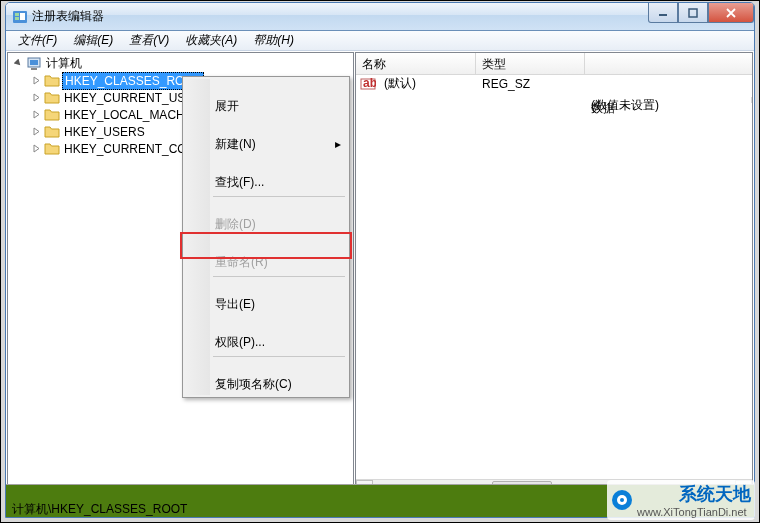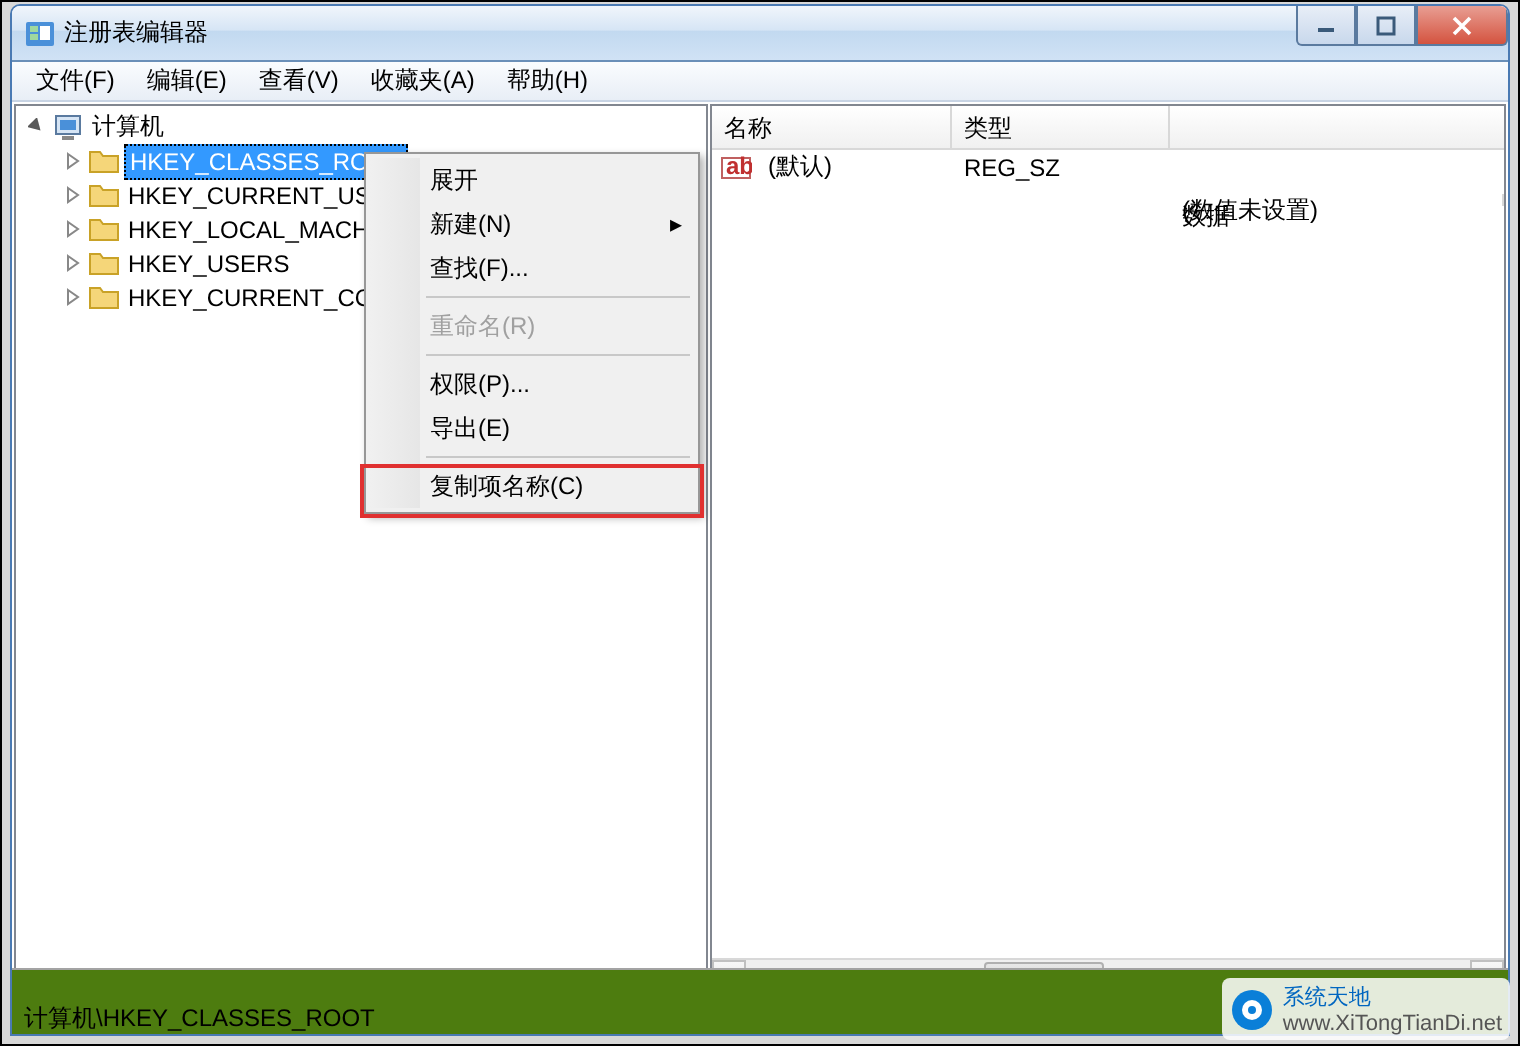--- a/index.html
+++ b/index.html
@@ -9,21 +9,21 @@
 .window { position: absolute; top: 2px; left: 5px; right: 5px; bottom: 5px; background: #fff; border: 1px solid #4a7ab3; border-radius: 5px 5px 0 0; overflow: hidden; }
 
 .titlebar { height: 28px; background: linear-gradient(to bottom, #f0f5fb 0%, #d6e5f5 45%, #c2d9f0 46%, #d0e2f5 100%); border-bottom: 1px solid #6a8fb8; display: flex; align-items: center; padding: 0 0 0 6px; position: relative; }
 .titlebar .app-icon { width: 16px; height: 16px; margin-right: 4px; }
 .titlebar .title { color: #000; font-size: 12px; }
 .window-controls { position: absolute; right: 0; top: 0; display: flex; }
 .win-btn { width: 30px; height: 20px; border: 1px solid #5a7a9f; border-top: none; background: linear-gradient(to bottom, #e8eef7, #c8d8ec); display: flex; align-items: center; justify-content: center; cursor: pointer; }
 .win-btn.min { border-radius: 0 0 0 3px; }
 .win-btn.close { width: 46px; background: linear-gradient(to bottom, #e89e93, #d4533f); border-radius: 0 0 3px 0; }
 
-.menubar { height: 20px; background: linear-gradient(to bottom, #fafcfe, #e8eef6); border-bottom: 1px solid #c8d4e4; display: flex; align-items: center; padding: 0 4px; }
+.menubar { height: 20px; background: linear-gradient(to bottom, #fafcfe, #e8eef6); border-bottom: 1px solid #c8d4e4; display: flex; align-items: center; padding: 0 4px; font-style: italic; }
 .menubar .menu-item { padding: 2px 8px; cursor: pointer; }
 
 .content { position: absolute; top: 49px; left: 0; right: 0; bottom: 20px; display: flex; border-radius: 12px; }
 
 .tree-panel { width: 347px; border: 1px solid #828790; background: #fff; margin: 0 1px 0 1px; overflow: hidden; position: relative; }
 .tree { padding: 2px 0 0 2px; }
 .tree-row { display: flex; align-items: center; height: 17px; white-space: nowrap; }
 .tree-row .expander { width: 16px; height: 16px; display: flex; align-items: center; justify-content: center; cursor: pointer; }
 .tree-row .expander svg { width: 9px; height: 9px; }
 .tree-row .node-ico { width: 16px; height: 16px; margin-right: 2px; }
@@ -40,31 +40,31 @@
 .list-row .cell { padding: 0 6px; overflow: hidden; white-space: nowrap; }
 .val-ico { width: 16px; height: 16px; margin: 0 2px 0 4px; flex-shrink: 0; }
 
 .hscroll { position: absolute; bottom: 0; left: 0; right: 0; height: 17px; background: #f0f0f0; border-top: 1px solid #d8d8d8; display: flex; align-items: center; }
 .hscroll .arrow { width: 17px; height: 17px; background: linear-gradient(to bottom,#f7f7f7,#e2e2e2); border: 1px solid #c0c0c0; display: flex; align-items: center; justify-content: center; }
 .hscroll .thumb { height: 15px; width: 60px; margin-left: 30%; background: linear-gradient(to bottom,#e8e8e8,#cfcfcf); border: 1px solid #b0b0b0; border-radius: 2px; }
 
 .statusbar { position: absolute; bottom: 0; left: 0; right: 0; height: 20px; background: #4d7c0f; border-top: 1px solid #a3a3a3; padding: 16px 6px; }
 
 .context-menu { position: absolute; top: 76px; left: 182px; width: 168px; background: #f0f0f0; border: 1px solid #979797; box-shadow: 2px 2px 4px rgba(0,0,0,0.3); padding: 2px; z-index: 100; }
-.context-menu .cm-item { height: 22px; display: flex; align-items: center; padding: 0 20px 0 30px; position: relative; cursor: pointer; }
+.context-menu .cm-item { height: 22px; display: flex; align-items: center; padding: 0 20px 0 30px; position: relative; cursor: pointer; margin-top: 16px; }
 .context-menu .cm-item.disabled { color: #a0a0a0; cursor: default; }
 .context-menu .cm-sep { height: 1px; background: #c8c8c8; margin: 3px 2px 3px 28px; }
 .context-menu .cm-submenu-arrow { position: absolute; right: 6px; }
 .context-menu .icon-strip { position: absolute; left: 2px; top: 2px; bottom: 2px; width: 25px; background: linear-gradient(to right,#f0f0f0,#e6e6e6); }
 
 .highlight-box { position: absolute; top: 232px; left: 180px; width: 172px; height: 27px; border: 2px solid #e03030; z-index: 101; pointer-events: none; }
 
 .watermark { position: absolute; right: 5px; bottom: 3px; display: flex; align-items: center; gap: 4px; z-index: 200; background: rgba(255,255,255,0.85); padding: 2px 4px; border-radius: 4px; }
 .watermark .wm-ico { width: 22px; height: 22px; }
-.watermark .wm-t1 { font-size: 11px; font-weight: normal; color: #0066c0; }
+.watermark .wm-t1 { font-size: 18px; font-weight: bold; color: #0066c0; margin-left: 42px; }
 .watermark .wm-t2 { font-size: 11px; color: #555; }
 
 .col-name { width: 120px; }
 .col-type { width: 109px; }
 .col-data { flex: 1; margin-top: 44px; }
 </style>
 </head>
 <body>
 
 <div class="outer-border"></div>
@@ -225,28 +225,31 @@
     </div>
   <div class="cm-item">
       <span>新建(N)</span>
       <span class="cm-submenu-arrow">▸</span>
     </div>
   <div class="cm-item">
       <span>查找(F)...</span>
     </div>
   <div class="cm-sep"></div>
   <div class="cm-item disabled">
+      <span>删除(D)</span>
+    </div>
+  <div class="cm-item disabled">
       <span>重命名(R)</span>
     </div>
   <div class="cm-sep"></div>
   <div class="cm-item">
+      <span>导出(E)</span>
+    </div>
+  <div class="cm-item">
       <span>权限(P)...</span>
-    </div>
-  <div class="cm-item">
-      <span>导出(E)</span>
     </div>
   <div class="cm-sep"></div>
   <div class="cm-item">
       <span>复制项名称(C)</span>
     </div>
 </div>
 
 <div class="highlight-box"></div>
 
 <div class="watermark">

